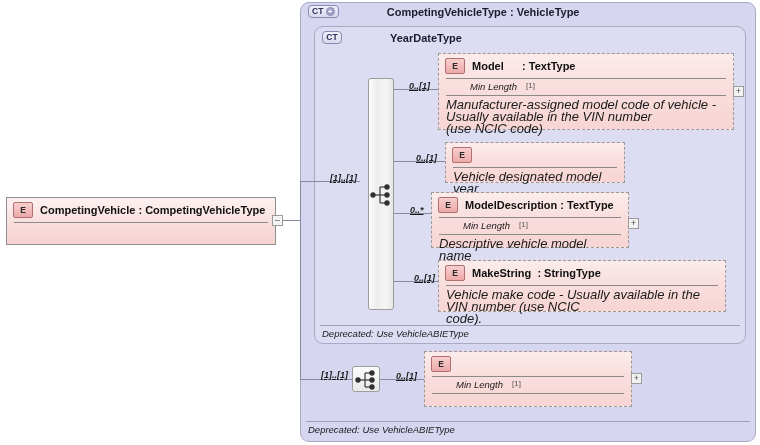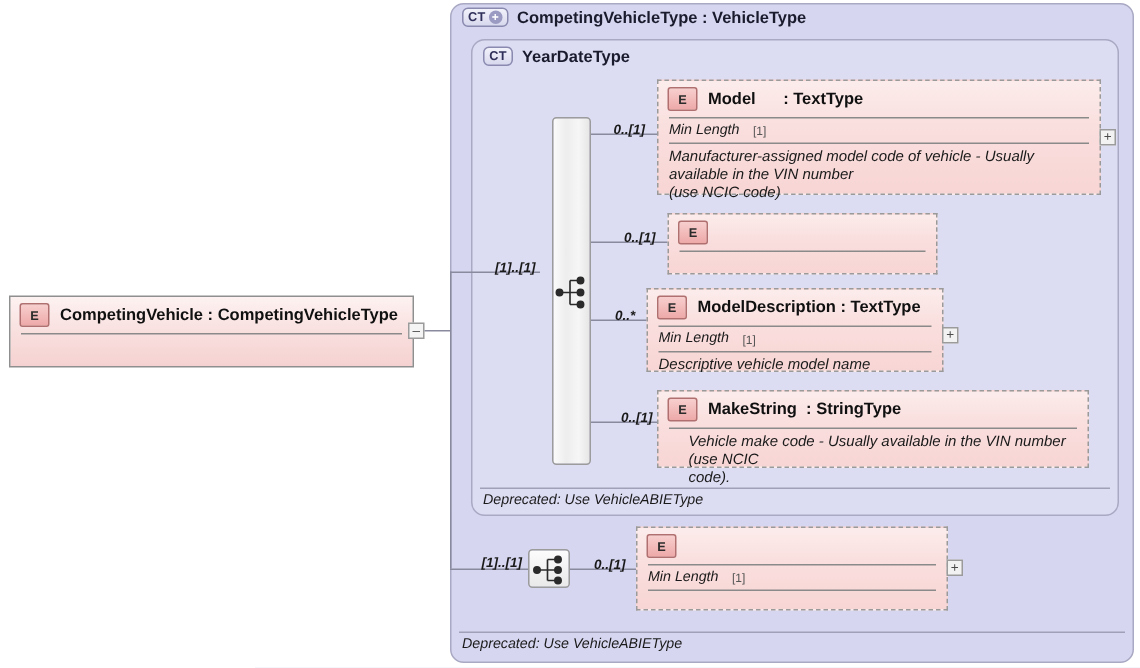--- a/index.html
+++ b/index.html
@@ -33,21 +33,21 @@
     letter-spacing:.2px;line-height:1;
     box-sizing:border-box;
   }
   .badge .plusglyph{
     display:inline-block;width:9px;height:9px;margin-left:2px;
     border-radius:50%;background:#9a9ac2;color:#fff;
     font-size:8px;line-height:9px;text-align:center;font-weight:bold;
   }
   #ct-outer-hdr{left:308px;top:5px;display:flex;align-items:center;gap:6px;}
   #ct-inner-hdr{left:322px;top:31px;display:flex;align-items:center;gap:6px;}
-  .hdr-title{font-size:11px;font-weight:bold;color:#1b1b2e;white-space:nowrap;}
+  .hdr-title{font-size:11px;font-weight:bold;color:#1b1b2e;white-space:nowrap;margin-left:42px;}
 
   
   .ebox{
     background:linear-gradient(180deg,#fbeceb 0%,#f9dedd 45%,#f7d5d4 100%);
     box-sizing:border-box;
   }
   .ebox.dashed{border:1px dashed #9a9a9a;}
   .ebox-title{
     display:flex;align-items:center;gap:7px;
     padding:4px 6px 4px 6px;
@@ -55,28 +55,28 @@
   .eicon{
     width:18px;height:14px;flex:none;
     border:1px solid #b07070;border-radius:2px;
     background:linear-gradient(180deg,#f7cfce,#eda9a8);
     color:#2b2b2b;font-size:8.5px;font-weight:bold;
     display:flex;align-items:center;justify-content:center;line-height:1;
   }
   .ename{font-size:11px;font-weight:bold;color:#101010;white-space:pre;}
   .erule{height:1px;background:#8a8a8a;margin:0 7px;}
   .efacet{
-    display:flex;align-items:flex-end;gap:9px;
+    display:flex;align-items:flex-start;gap:9px;
     padding:2px 7px 3px 7px;
-    font-size:9.5px;font-style:italic;color:#1a1a1a;
+    font-size:9.5px;font-style:italic;color:#1a1a1a;margin-left:24px;
   }
   .efacet .fv{font-size:8px;font-style:normal;color:#555;}
   .edesc{
     padding:3px 7px 5px 7px;
-    font-size:10px;font-style:italic;color:#1a1a1a;line-height:12px;
+    font-size:13px;font-style:italic;color:#1a1a1a;line-height:12px;
   }
 
   
   .expander{
     width:11px;height:11px;border:1px solid #9b9b9b;background:#f2f2f2;
     display:flex;align-items:center;justify-content:center;
     font-size:9px;line-height:1;color:#4a4a4a;box-sizing:border-box;
   }
 
   
@@ -93,20 +93,21 @@
 
   
   .ln{background:#8a8a9e;}
   .lnh{height:1px;}
   .lnv{width:1px;}
 
   
   .card{
     font-size:9px;font-style:italic;font-weight:bold;color:#1a1a1a;
     white-space:nowrap;
+    text-decoration:underline;
   }
 
   
   .footrule{height:1px;background:#a0a0b8;}
   .foottext{
     font-size:9.5px;font-style:italic;color:#1a1a1a;white-space:nowrap;
   }
 
   
   #root-el{
@@ -196,20 +197,21 @@
 (use NCIC code)</div>
 </div>
 <div class="abs expander" style="left:733px;top:86px;">+</div>
 
 <div class="abs card" style="left:416px;top:153px;">0..[1]</div>
 <div class="abs ebox dashed" style="left:445px;top:142px;width:180px;height:41px;">
   <div class="ebox-title">
     <span class="eicon">E</span>
   </div>
   <div class="erule"></div>
+  <div class="edesc">Vehicle designated model year</div>
 </div>
 
 <div class="abs card" style="left:410px;top:205px;">0..*</div>
 <div class="abs ebox dashed" style="left:431px;top:192px;width:198px;height:56px;">
   <div class="ebox-title">
     <span class="eicon">E</span>
     <span class="ename">ModelDescription : TextType</span>
   </div>
   <div class="erule"></div>
   <div class="efacet">
@@ -221,21 +223,21 @@
 </div>
 <div class="abs expander" style="left:628px;top:218px;">+</div>
 
 <div class="abs card" style="left:414px;top:273px;">0..[1]</div>
 <div class="abs ebox dashed" style="left:438px;top:260px;width:288px;height:52px;">
   <div class="ebox-title">
     <span class="eicon">E</span>
     <span class="ename">MakeString  : StringType</span>
   </div>
   <div class="erule"></div>
-  <div class="edesc" style="white-space:pre-line;margin-left:13px;">Vehicle make code - Usually available in the VIN number (use NCIC
+  <div class="edesc" style="white-space:pre-line;">Vehicle make code - Usually available in the VIN number (use NCIC
 code).</div>
 </div>
 
 <div class="abs footrule" style="left:320px;top:325px;width:420px;"></div>
 <div class="abs foottext" style="left:322px;top:328px;">Deprecated: Use VehicleABIEType</div>
 
 <div class="abs card" style="left:321px;top:370px;">[1]..[1]</div>
 <div class="abs seqbox" style="left:352px;top:366px;width:28px;height:26px;">
   <svg width="28" height="26" viewBox="0 0 28 26">
     <g fill="#2b2b2b" stroke="#2b2b2b" stroke-width="1.1">

